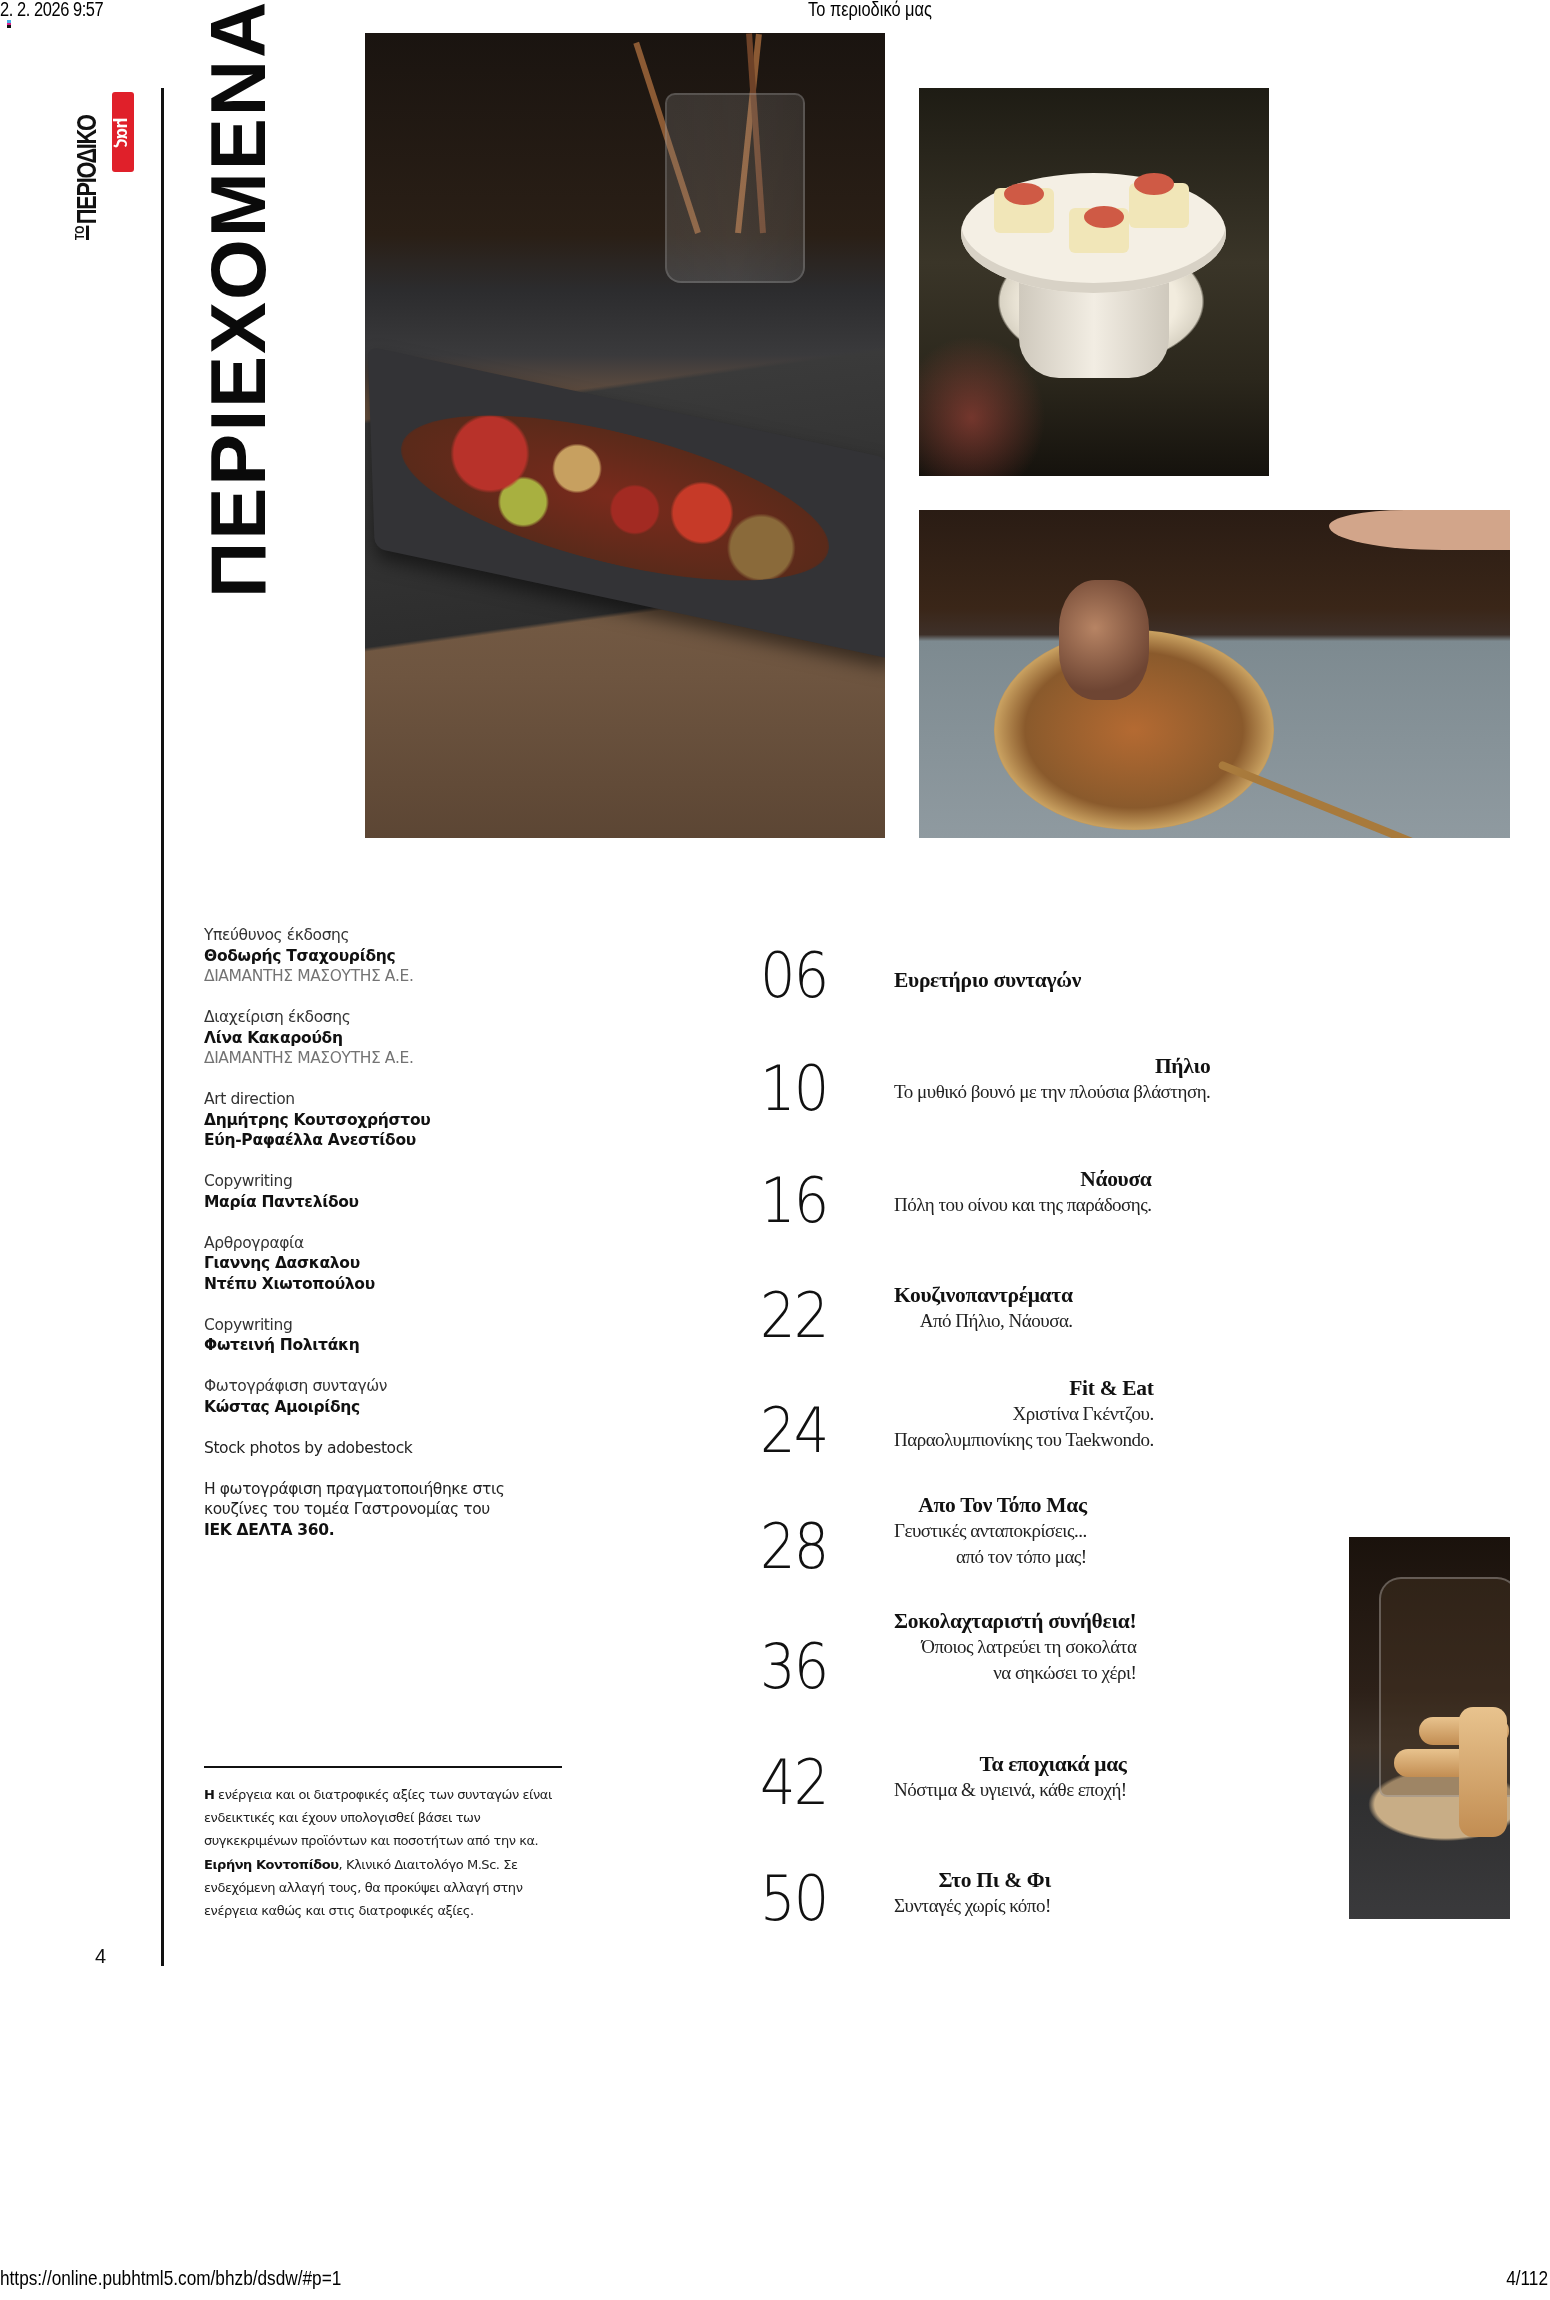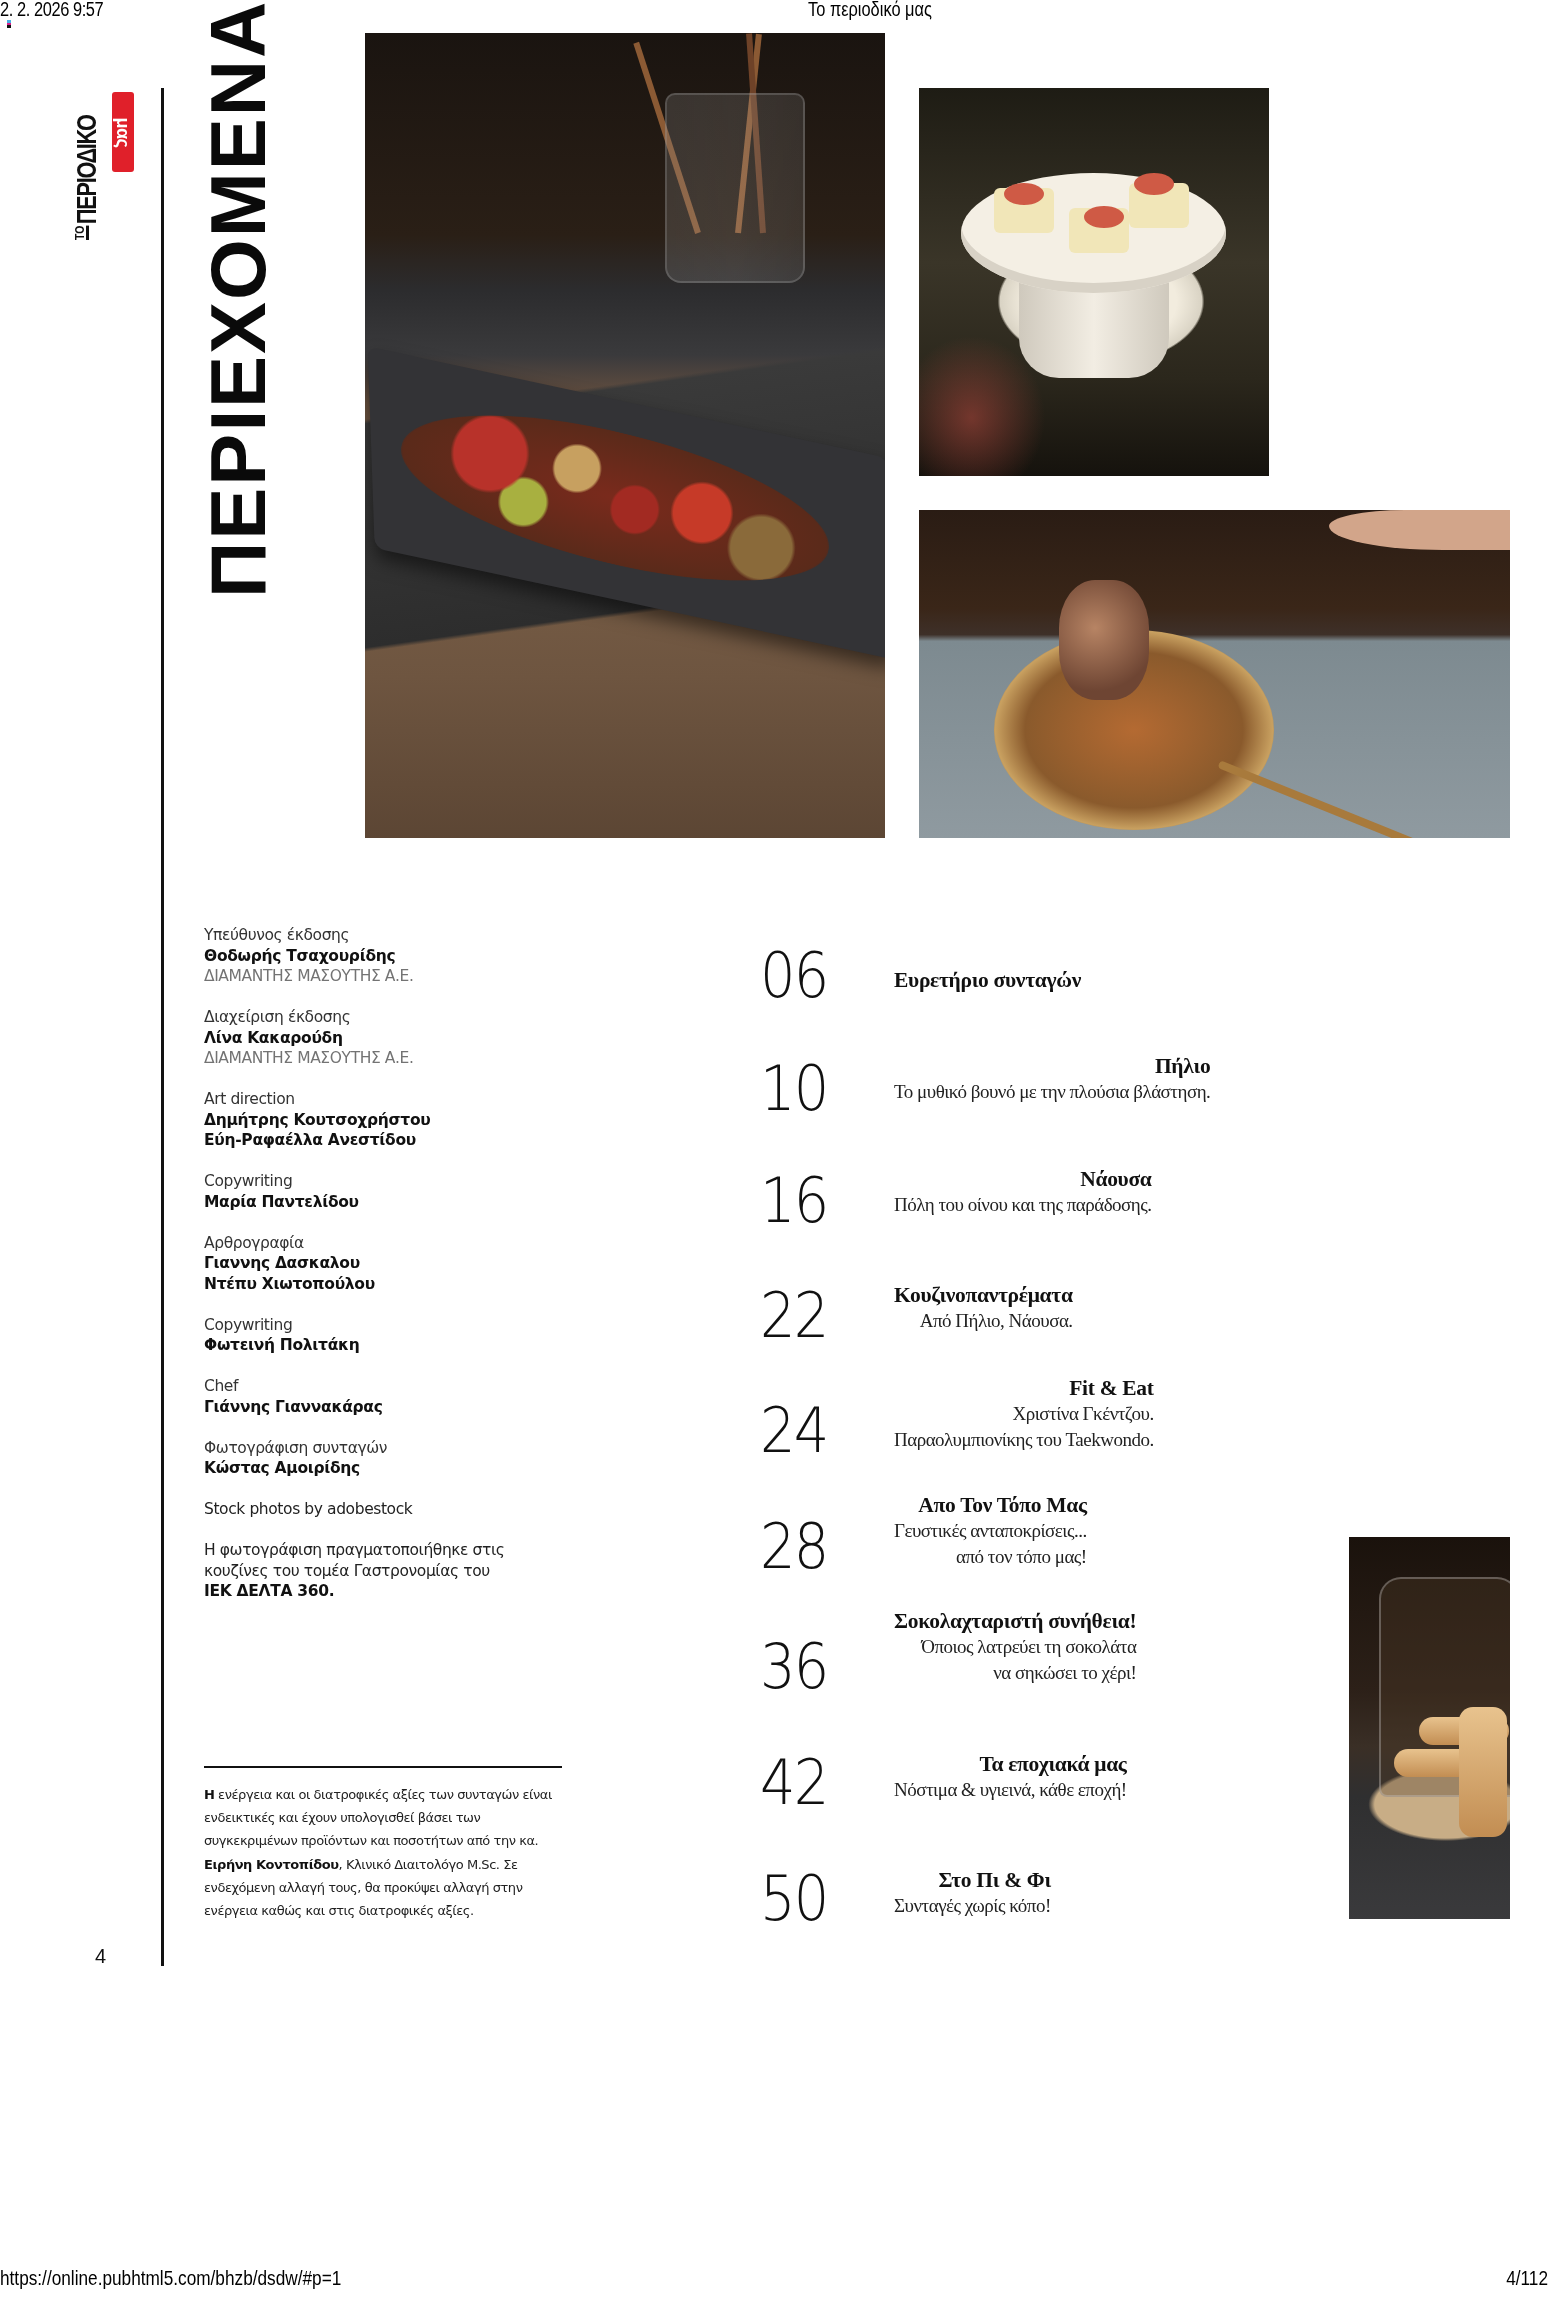--- a/index.html
+++ b/index.html
@@ -161,24 +161,20 @@
   <div class="credit-block">
     <div class="credit-role">Αρθρογραφία</div>
     <div class="credit-name">Γιαννης Δασκαλου</div>
     <div class="credit-name">Ντέπυ Χιωτοπούλου</div>
   </div>
   <div class="credit-block">
     <div class="credit-role">Copywriting</div>
     <div class="credit-name">Φωτεινή Πολιτάκη</div>
   </div>
   <div class="credit-block">
-    <div class="credit-role">Chef</div>
-    <div class="credit-name">Γιάννης Γιαννακάρας</div>
-  </div>
-  <div class="credit-block">
     <div class="credit-role">Φωτογράφιση συνταγών</div>
     <div class="credit-name">Κώστας Αμοιρίδης</div>
   </div>
   <div class="credit-block">
     <div class="credit-note">Stock photos  by adobestock</div>
   </div>
   <div class="credit-block">
     <div class="credit-note">Η φωτογράφιση πραγματοποιήθηκε στις</div>
     <div class="credit-note">κουζίνες του τομέα Γαστρονομίας του</div>
     <div class="credit-name">ΙΕΚ ΔΕΛΤΑ 360.</div>

